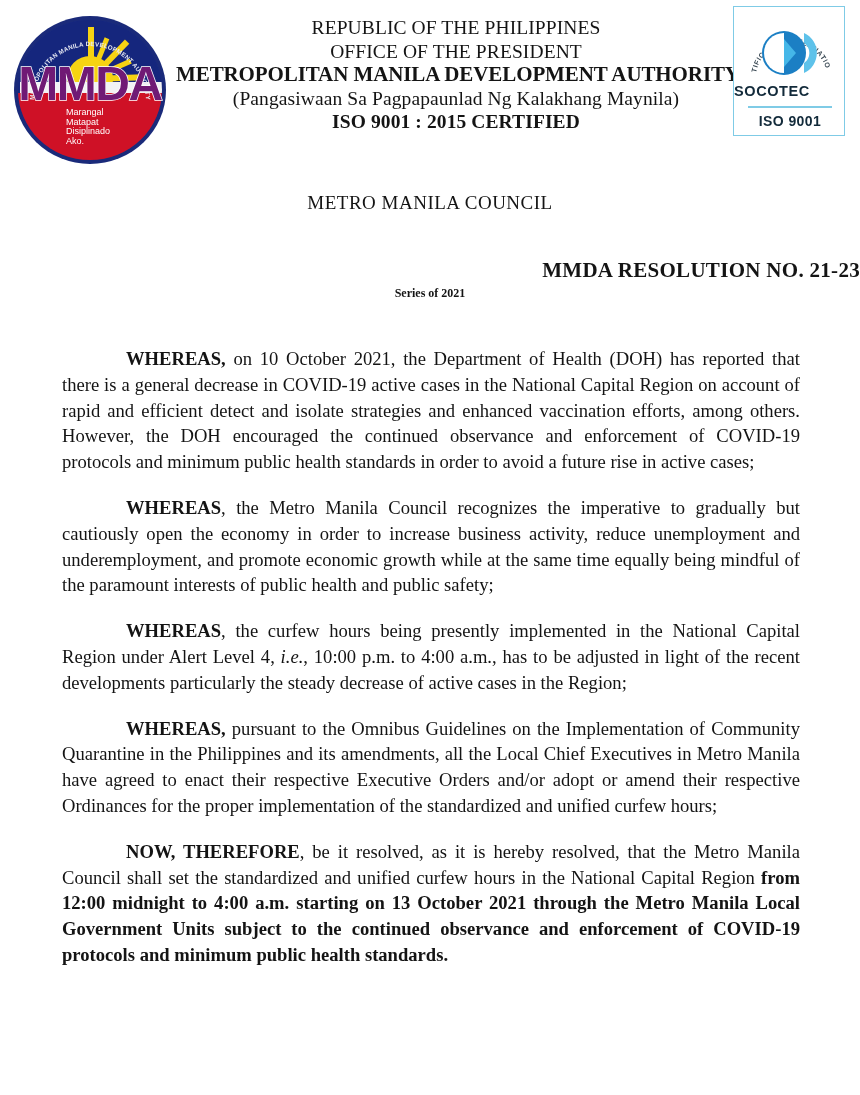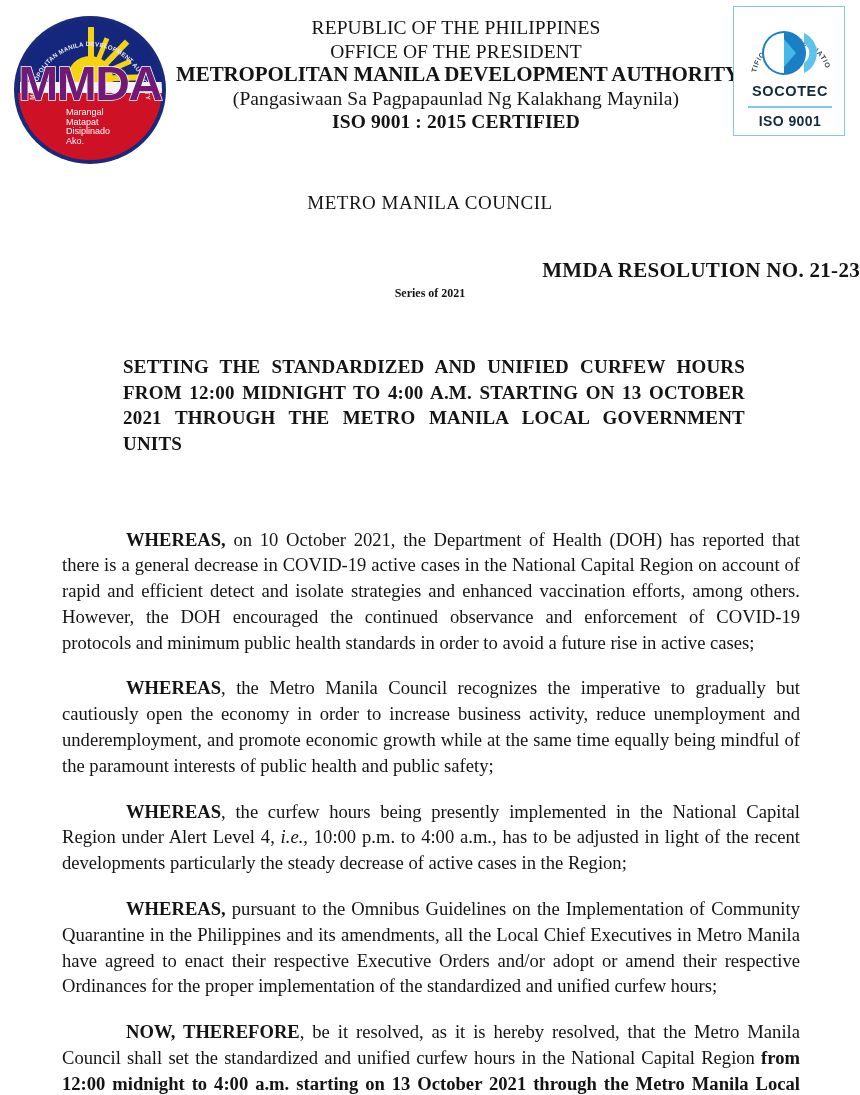--- a/index.html
+++ b/index.html
@@ -157,21 +157,21 @@
   }
   .socotec-mark {
     position: absolute;
     left: 0; top: 4px; width: 112px; height: 74px;
   }
   .socotec-name {
     position: absolute;
     left: 0;
     top: 76px;
     width: 112px;
-    text-align: center;
+    text-align: left;
     font-family: "Liberation Sans", sans-serif;
     font-weight: bold;
     font-size: 14.5px;
     letter-spacing: 0.6px;
     color: #122a3a;
   }
   .socotec-rule {
     position: absolute;
     left: 14px;
     top: 99px;
@@ -320,21 +320,20 @@
   </div>
 
 </div>
 
 <div class="sheet">
 
   <div class="council-title">METRO MANILA COUNCIL</div>
   <div class="reso-no">MMDA RESOLUTION NO. 21-23</div>
   <div class="series">Series of 2021</div>
 
-  <div class="subject">SETTING THE STANDARDIZED AND UNIFIED CURFEW HOURS FROM 12:00 MIDNIGHT TO 4:00 A.M. STARTING ON 13 OCTOBER 2021 THROUGH THE METRO MANILA LOCAL GOVERNMENT UNITS</div>
 
   <div class="body-text">
 
     <p class="para first"><b>WHEREAS,</b><span> on 10 October 2021, the Department of Health (DOH) has reported that there is a general decrease in COVID-19 active cases in the National Capital Region on account of rapid and efficient detect and isolate strategies and enhanced vaccination efforts, among others.  However, the DOH encouraged the continued observance and enforcement of COVID-19 protocols and minimum public health standards in order to avoid a future rise in active cases;</span></p>
 
     <p class="para"><b>WHEREAS</b><span>, the Metro Manila Council recognizes the imperative to gradually but cautiously open the economy in order to increase business activity, reduce unemployment and underemployment, and promote economic growth while at the same time equally being mindful of the paramount interests of public health and public safety;</span></p>
 
     <p class="para"><b>WHEREAS</b><span>, the curfew hours being presently implemented in the National Capital Region under Alert Level 4, </span><i>i.e.</i><span>, 10:00 p.m. to 4:00 a.m., has to be adjusted in light of the recent developments particularly the steady decrease of active cases in the Region;</span></p>
 
     <p class="para"><b>WHEREAS,</b><span> pursuant to the Omnibus Guidelines on the Implementation of Community Quarantine in the Philippines and its amendments, all the Local Chief Executives in Metro Manila have agreed to enact their respective Executive Orders and/or adopt or amend their respective Ordinances for the proper implementation of the standardized and unified curfew hours;</span></p>

